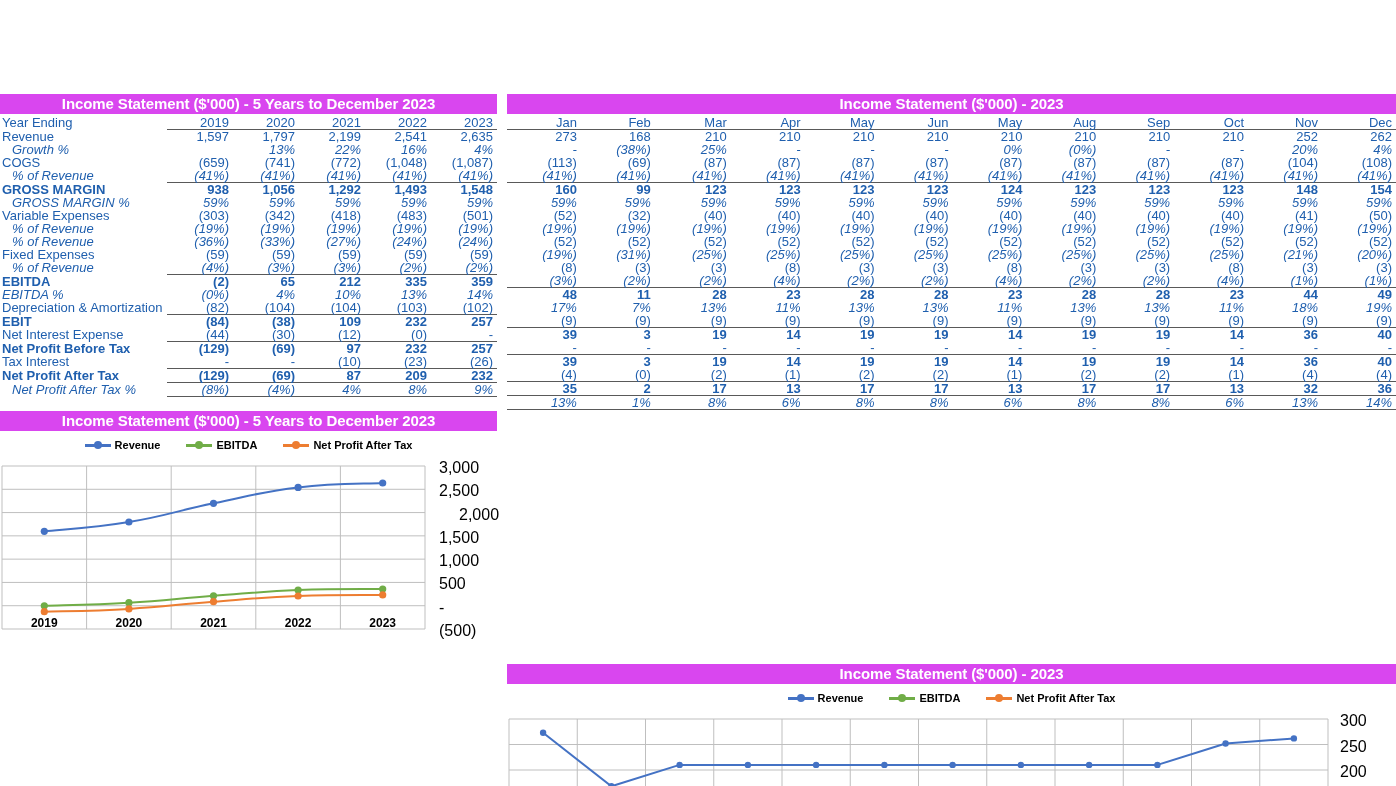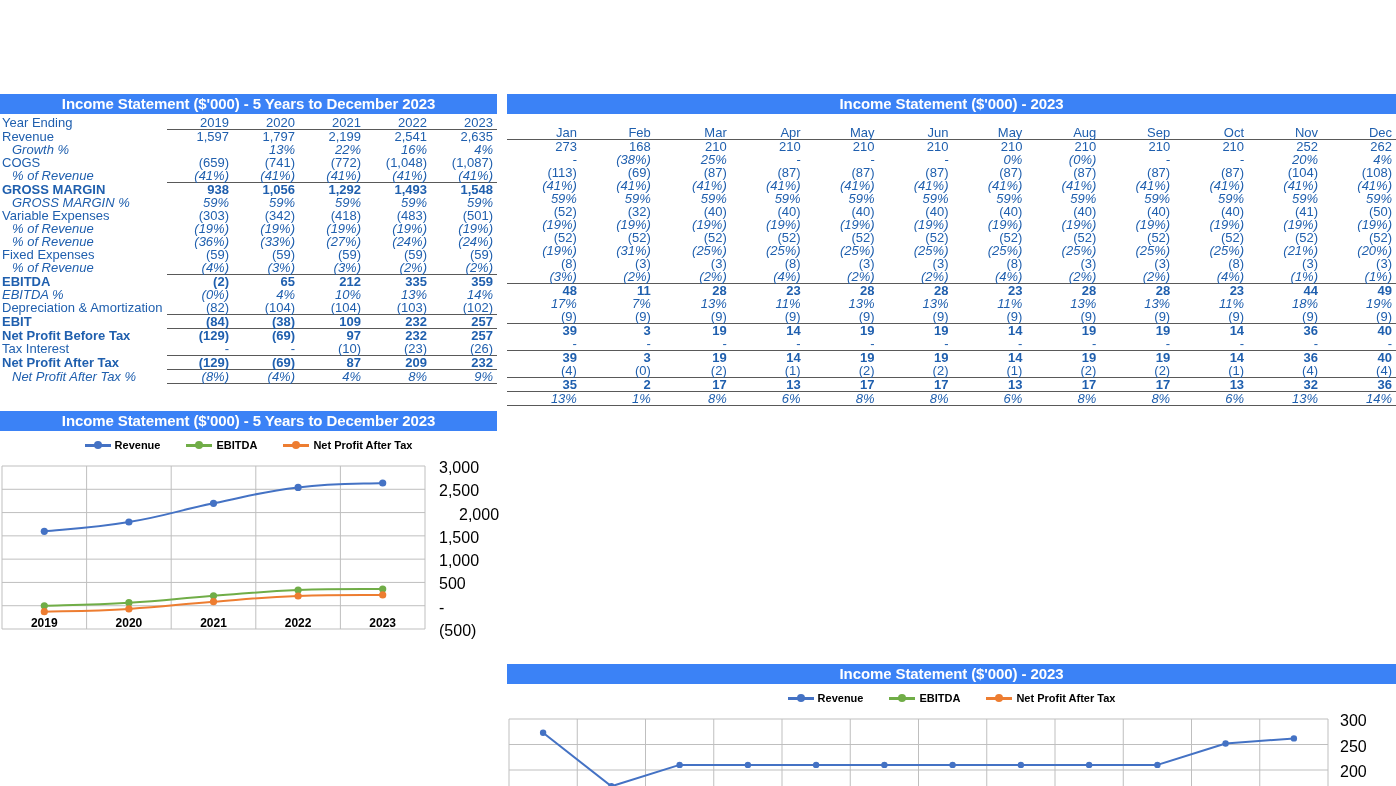--- a/index.html
+++ b/index.html
@@ -9,21 +9,21 @@
     height: 786px;
     background: #ffffff;
     font-family: "Liberation Sans", sans-serif;
     overflow: hidden;
     position: relative;
   }
   .panel { position: absolute; }
 
   
   .title-bar {
-    background: #3b82f6;
+    background: #d946ef;
     color: #ffffff;
     font-weight: bold;
     font-size: 15px;
     text-align: center;
     line-height: 20px;
     height: 20px;
     letter-spacing: -0.1px;
     white-space: nowrap;
     overflow: hidden;
   }
@@ -239,20 +239,28 @@
           <td class="num">(102)</td>
         </tr>
         <tr class="bold topline">
           <td class="lbl">EBIT</td>
           <td class="num">(84)</td>
           <td class="num">(38)</td>
           <td class="num">109</td>
           <td class="num">232</td>
           <td class="num">257</td>
         </tr>
+        <tr class="">
+          <td class="lbl">Net Interest Expense</td>
+          <td class="num">(44)</td>
+          <td class="num">(30)</td>
+          <td class="num">(12)</td>
+          <td class="num">(0)</td>
+          <td class="num">-</td>
+        </tr>
         <tr class="bold topline">
           <td class="lbl">Net Profit Before Tax</td>
           <td class="num">(129)</td>
           <td class="num">(69)</td>
           <td class="num">97</td>
           <td class="num">232</td>
           <td class="num">257</td>
         </tr>
         <tr class="">
           <td class="lbl">Tax Interest</td>
@@ -277,21 +285,21 @@
           <td class="num">4%</td>
           <td class="num">8%</td>
           <td class="num">9%</td>
         </tr>
       </tbody>
   </table>
 </div>
 
 <div class="panel" style="left:507px; top:94px; width:889px;">
   <div class="title-bar">Income Statement ($'000) - 2023</div>
-  <table class="stmt" style="margin-top:12px;">
+  <table class="stmt" style="margin-top:2px;">
     <colgroup>
       <col style="width:73px">
         <col style="width:73px">
         <col style="width:75px">
       <col style="width:73px">
         <col style="width:73px">
         <col style="width:73px">
       <col style="width:73px">
         <col style="width:73px">
         <col style="width:73px">
@@ -362,20 +370,34 @@
           <td class="num">(41%)</td>
           <td class="num">(41%)</td>
           <td class="num">(41%)</td>
           <td class="num">(41%)</td>
           <td class="num">(41%)</td>
           <td class="num">(41%)</td>
           <td class="num">(41%)</td>
           <td class="num">(41%)</td>
           <td class="num">(41%)</td>
           <td class="num">(41%)</td>
+        </tr>
+        <tr class="bold topline">
+          <td class="num">160</td>
+          <td class="num">99</td>
+          <td class="num">123</td>
+          <td class="num">123</td>
+          <td class="num">123</td>
+          <td class="num">123</td>
+          <td class="num">124</td>
+          <td class="num">123</td>
+          <td class="num">123</td>
+          <td class="num">123</td>
+          <td class="num">148</td>
+          <td class="num">154</td>
         </tr>
         <tr class="ital">
           <td class="num">59%</td>
           <td class="num">59%</td>
           <td class="num">59%</td>
           <td class="num">59%</td>
           <td class="num">59%</td>
           <td class="num">59%</td>
           <td class="num">59%</td>
           <td class="num">59%</td>

